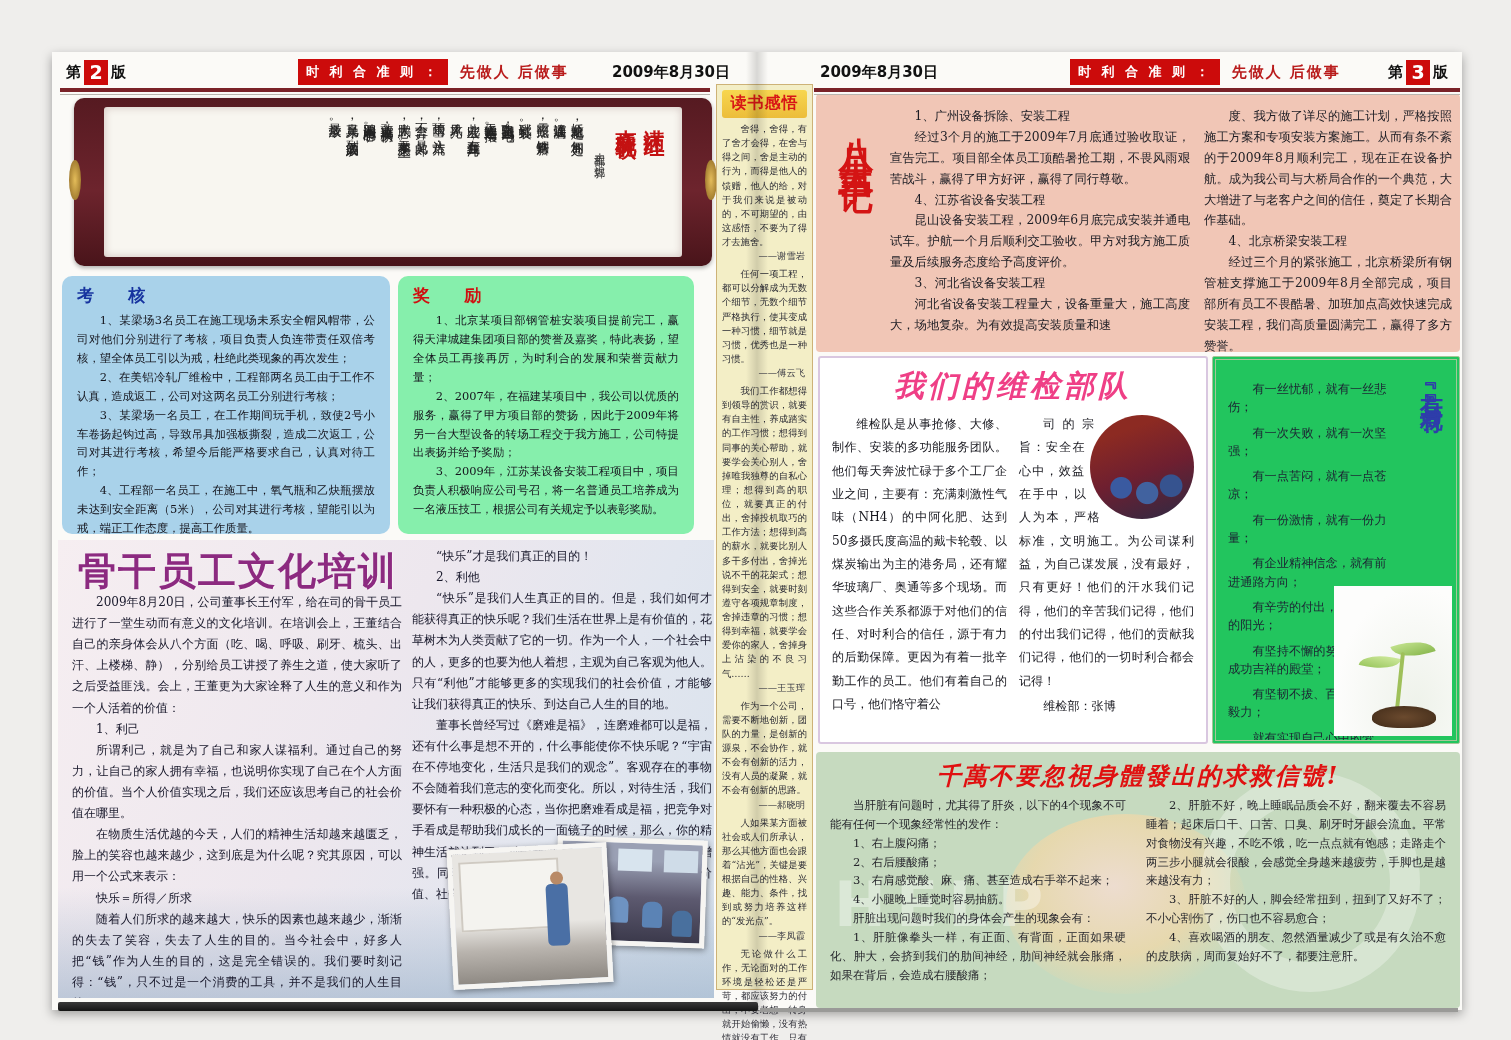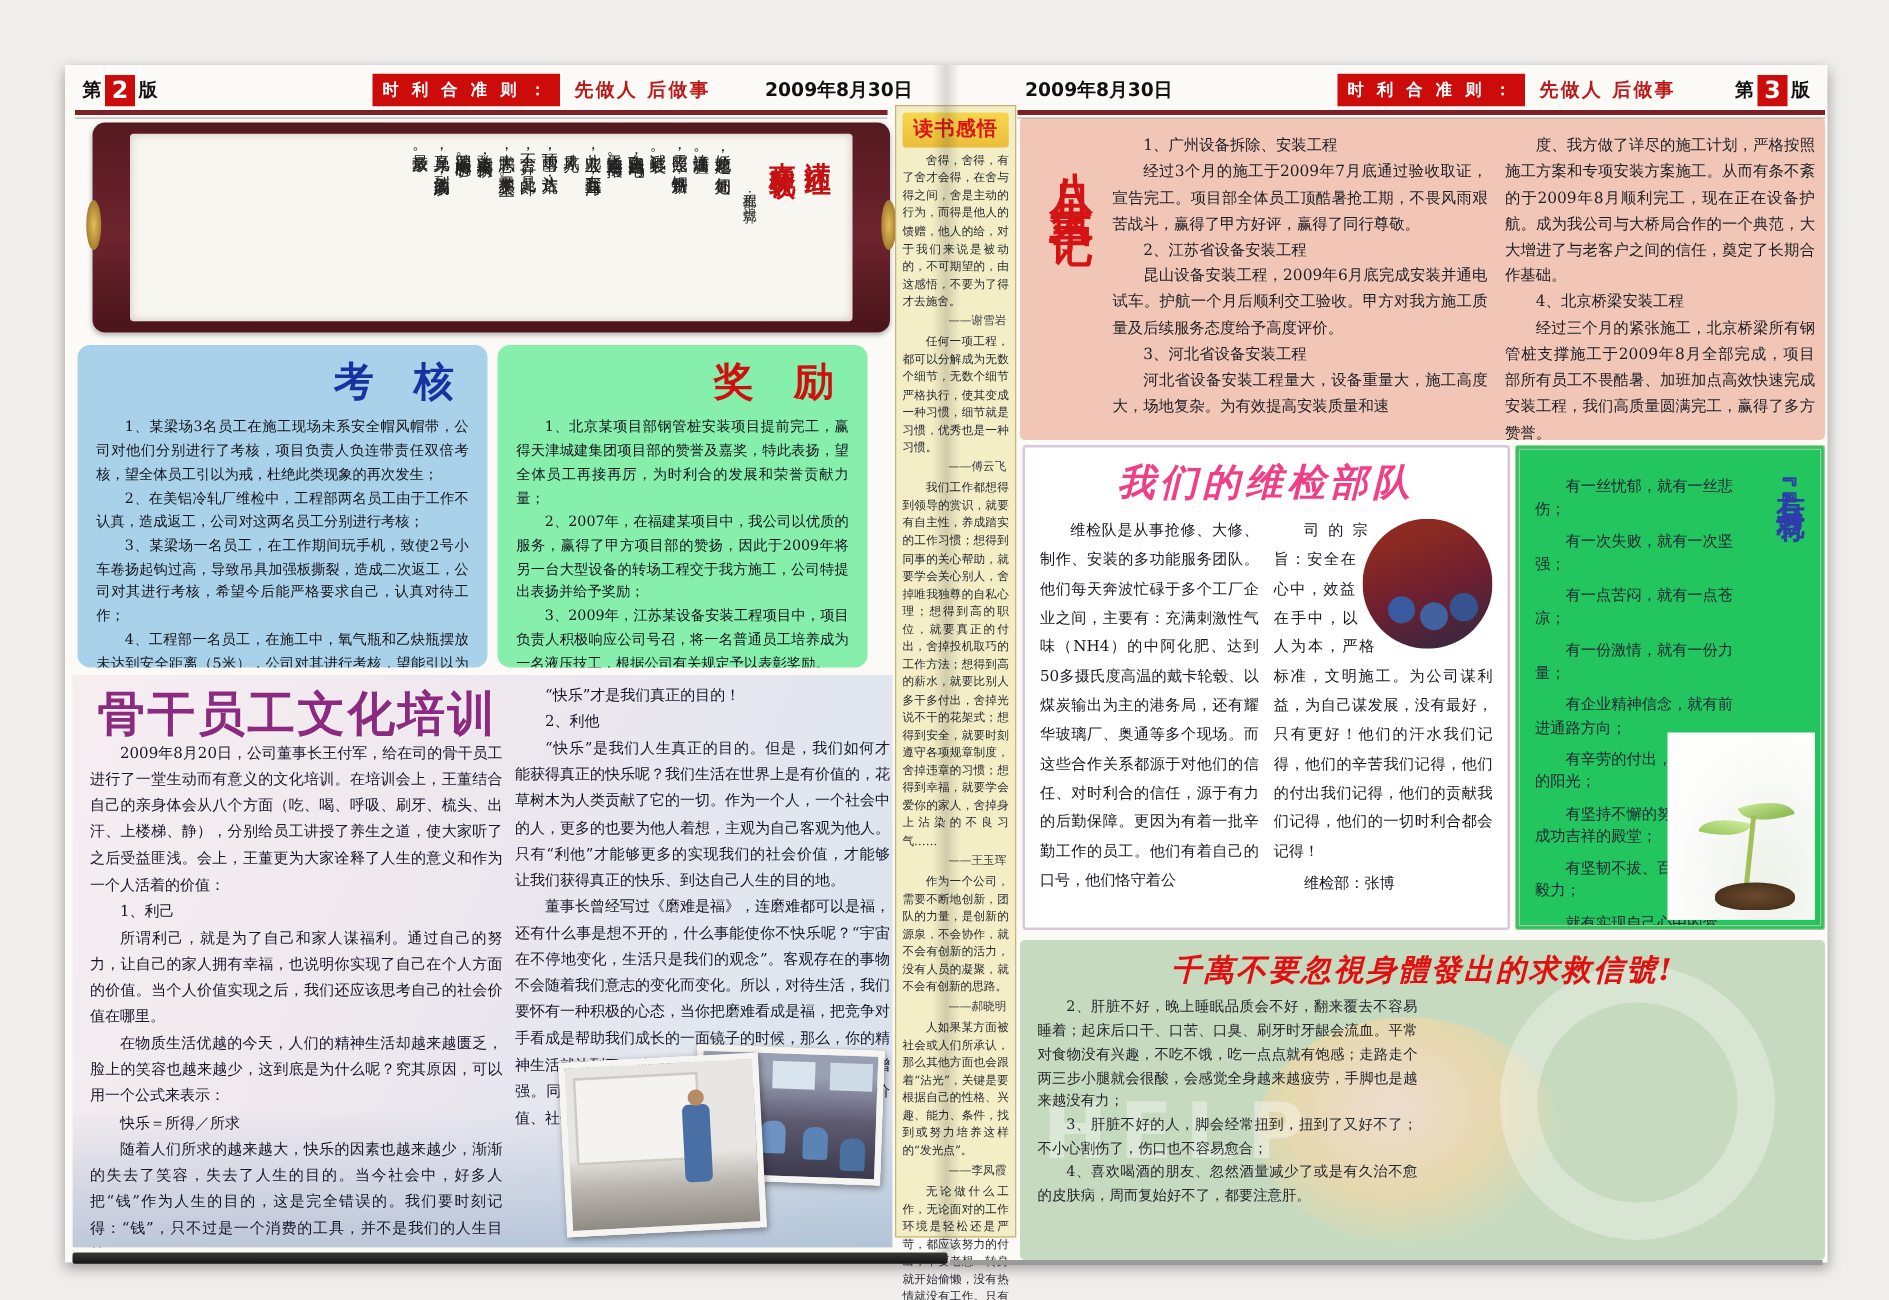--- a/index.html
+++ b/index.html
@@ -39,22 +39,22 @@
   .poem-flow { position:absolute; inset:6px 12px; writing-mode:vertical-rl; line-height:1.1; }
   .poem-title { font-size:21px; font-weight:bold; color:#c41212; letter-spacing:3px; margin:0 5px;
     font-family:"DejaVu Sans","Liberation Sans",sans-serif; }
   .poem-sig { font-size:11px; color:#333; padding-top:34px; margin:0 9px; }
   .poem-line { font-size:13px; color:#222; margin:0 3px; letter-spacing:1px; }
 
   
   .cardbox { position:absolute; border-radius:10px; padding:8px 15px; z-index:2; overflow:hidden; }
   .kaohe { left:62px; top:276px; width:328px; height:258px; background:#a9d2ea; }
   .jiangli { left:398px; top:276px; width:296px; height:258px; background:#86efac; }
-  .cardbox h2 { text-align:right; font-size:32px; letter-spacing:12px; margin-bottom:4px;
-    font-family:Liberation Serif, serif; }
+  .cardbox h2 { text-align:left; font-size:17px; letter-spacing:12px; margin-bottom:4px;
+    font-family:Liberation Mono, monospace; }
   .kaohe h2 { color:#16339f; } .jiangli h2 { color:#cf1010; }
   .cardbox p { font-size:11.4px; line-height:1.66; color:#14141c; text-align:justify; text-indent:2em; }
 
   
   .training { position:absolute; left:58px; top:540px; width:656px; height:458px; z-index:1;
     background:linear-gradient(115deg,#f6eef1,#ede7ee 45%,#e2e6ef 72%,#d7e1ec); overflow:hidden; }
   .training:after { content:""; position:absolute; left:0; bottom:0; width:100%; height:110px;
     background:linear-gradient(rgba(150,175,200,0), rgba(148,172,198,.55)); }
   .training-title { position:absolute; left:10px; top:6px; width:340px; text-align:center;
     font-size:38px; font-weight:bold; color:#8c2a80; letter-spacing:2px;
@@ -290,21 +290,21 @@
     </div>
     </div>
 
 </div>
 
 <div class="events">
   <div class="events-vtitle">八月大事记</div>
   <div class="ecol ecol1">
       <p>1、广州设备拆除、安装工程</p>
       <p>经过3个月的施工于2009年7月底通过验收取证，宣告完工。项目部全体员工顶酷暑抢工期，不畏风雨艰苦战斗，赢得了甲方好评，赢得了同行尊敬。</p>
-      <p>2、江苏省设备安装工程</p>
+      <p>4、江苏省设备安装工程</p>
       <p>昆山设备安装工程，2009年6月底完成安装并通电试车。护航一个月后顺利交工验收。甲方对我方施工质量及后续服务态度给予高度评价。</p>
       <p>3、河北省设备安装工程</p>
       <p>河北省设备安装工程量大，设备重量大，施工高度大，场地复杂。为有效提高安装质量和速</p>
     </div>
   <div class="ecol ecol2">
     <div>
         <p>度、我方做了详尽的施工计划，严格按照施工方案和专项安装方案施工。从而有条不紊的于2009年8月顺利完工，现在正在设备护航。成为我公司与大桥局合作的一个典范，大大增进了与老客户之间的信任，奠定了长期合作基础。</p>
         <p>4、北京桥梁安装工程</p>
         <p>经过三个月的紧张施工，北京桥梁所有钢管桩支撑施工于2009年8月全部完成，项目部所有员工不畏酷暑、加班加点高效快速完成安装工程，我们高质量圆满完工，赢得了多方赞誉。</p>
       </div>
@@ -349,20 +349,29 @@
     <div class="soil"></div>
   </div>
 </div>
 
 <div class="health">
   <div class="globe"></div>
   <div class="swirl"></div>
   <div class="wm">HELP</div>
   <div class="health-title">千萬不要忽視身體發出的求救信號!</div>
   <div class="hcols">
+    <div class="hcol hcol1">
+        <p>当肝脏有问题时，尤其得了肝炎，以下的4个现象不可能有任何一个现象经常性的发作：</p>
+        <p>1、右上腹闷痛；</p>
+        <p>2、右后腰酸痛；</p>
+        <p>3、右肩感觉酸、麻、痛、甚至造成右手举不起来；</p>
+        <p>4、小腿晚上睡觉时容易抽筋。</p>
+        <p>肝脏出现问题时我们的身体会产生的现象会有：</p>
+        <p>1、肝脏像拳头一样，有正面、有背面，正面如果硬化、肿大，会挤到我们的肋间神经，肋间神经就会胀痛，如果在背后，会造成右腰酸痛；</p>
+      </div>
     <div class="hcol hcol2">
         <p>2、肝脏不好，晚上睡眠品质会不好，翻来覆去不容易睡着；起床后口干、口苦、口臭、刷牙时牙龈会流血。平常对食物没有兴趣，不吃不饿，吃一点点就有饱感；走路走个两三步小腿就会很酸，会感觉全身越来越疲劳，手脚也是越来越没有力；</p>
         <p>3、肝脏不好的人，脚会经常扭到，扭到了又好不了；不小心割伤了，伤口也不容易愈合；</p>
         <p>4、喜欢喝酒的朋友、忽然酒量减少了或是有久治不愈的皮肤病，周而复始好不了，都要注意肝。</p>
       </div>
   </div>
 </div>
 
 <div class="fold"></div>
 <div class="bottom-edge-left"></div>

